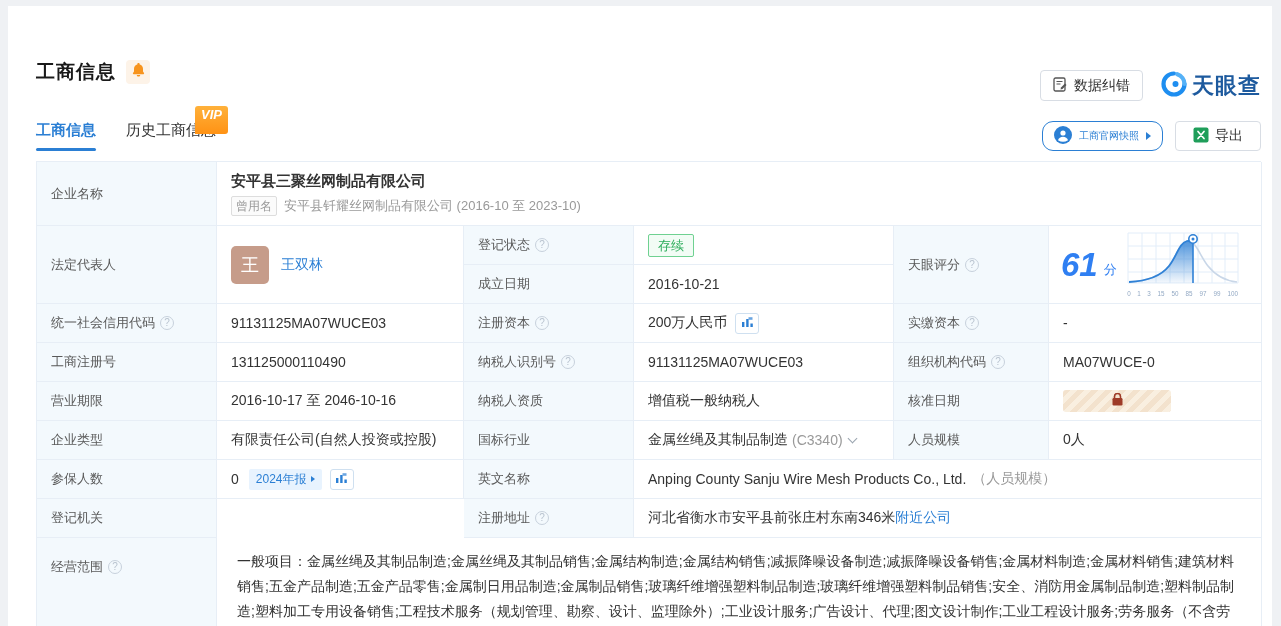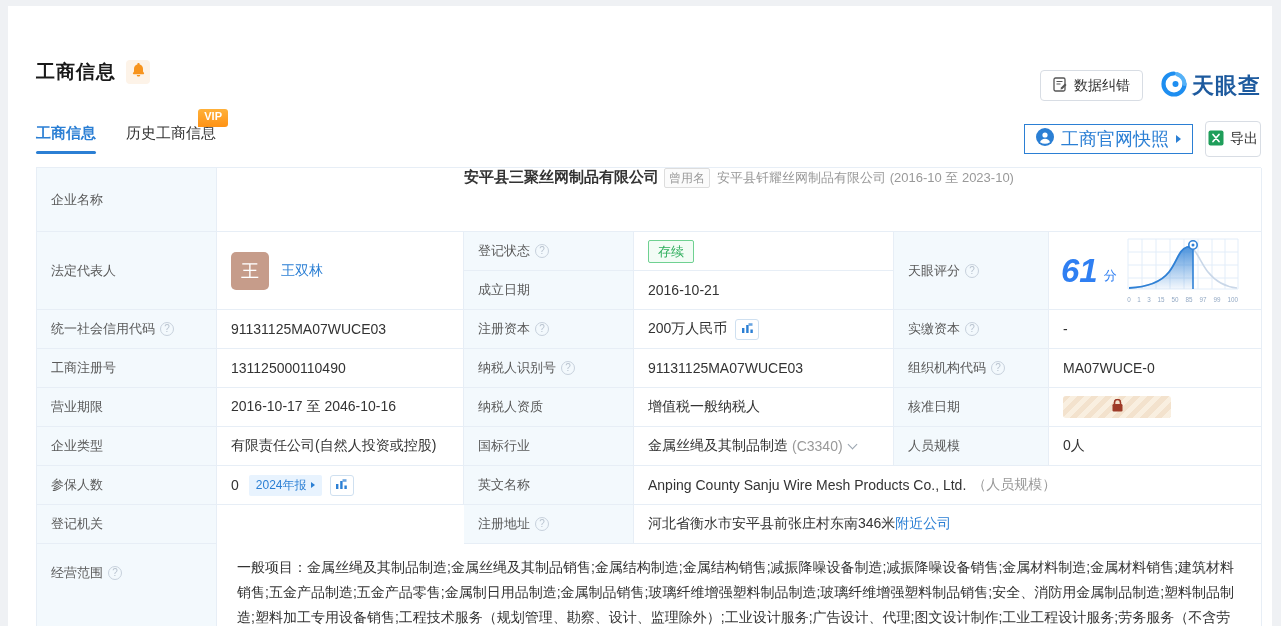--- a/index.html
+++ b/index.html
@@ -21,46 +21,46 @@
   .logo-text { font-size:22px; font-weight:bold; color:#1d5a9e; letter-spacing:1px; }
 
   
   .tabs-row { display:flex; align-items:center; margin-top:20px; width:1225px; }
   .tabs { display:flex; gap:30px; align-items:flex-end; }
   .tab { position:relative; font-size:15px; color:#333; padding-bottom:11px; cursor:pointer; }
   .tab.active { color:#2b7fd4; font-weight:bold; }
   .tab.active .tab-underline { position:absolute; left:0; right:0; bottom:0; height:3px;
     background:#2b7fd4; border-radius:2px; }
   .vip-badge { position:absolute; top:-15px; right:-12px;
-    background:linear-gradient(180deg,#ffb13a,#ff9214); color:#fff; font-size:11px;
-    font-weight:bold; padding:1px 6px 5px; border-radius:3px 3px 3px 0; }
+    background:linear-gradient(180deg,#ffb13a,#ff9214); color:#fff; font-size:13px;
+    font-weight:bold; font-style:italic; padding:1px 6px 12px; border-radius:3px 3px 3px 0; }
   .tabs-right { margin-left:auto; display:flex; align-items:center; gap:12px; }
   .btn-snapshot { display:inline-flex; align-items:center; gap:7px; height:30px;
-    border:1px solid #2b7fd4; border-radius:0; background:#fff; color:#2b7fd4;
-    font-size:18px; padding:0 11px; cursor:pointer; }
+    border:1px solid #2b7fd4; border-radius:11px; background:#fff; color:#2b7fd4;
+    font-size:10px; padding:0 11px; cursor:pointer; }
   .tri-right { width:0; height:0; border-left:5px solid currentColor;
     border-top:4px solid transparent; border-bottom:4px solid transparent; }
-  .btn-export { display:inline-flex; align-items:center; gap:6px; height:36px;
+  .btn-export { display:inline-flex; align-items:center; gap:6px; height:30px;
     border:1px solid #d8dde4; border-radius:4px; background:#fff; color:#333;
-    font-size:14px; padding:0 2px; cursor:pointer; }
+    font-size:14px; padding:0 17px; cursor:pointer; }
 
   
   .info-table { margin-top:10px; width:1225px; display:grid;
     grid-template-columns:180px 247px 170px 260px 155px 213px;
     grid-template-rows:64px 39px 39px 39px 39px 39px 39px 39px 39px auto;
     border-top:1px solid #e7eef6; border-left:1px solid #e7eef6; font-size:14px; }
   .cell { border-right:1px solid #e7eef6; border-bottom:1px solid #e7eef6; background:#fff;
     display:flex; align-items:center; padding:0 14px; color:#333; min-width:0; }
   .cell.lbl { background:#f3f9fd; color:#595959; font-size:13px; gap:5px; }
   .help { flex:none; width:14px; height:14px; border:1px solid #c7d1dc; border-radius:50%;
     color:#b8c3cf; font-size:10px; line-height:12px; text-align:center; cursor:pointer; }
   .link { color:#2b7fd4; cursor:pointer; }
   .muted { color:#999; }
 
-  .name-cell { flex-direction:row; align-items:flex-start; justify-content:center; gap:5px; }
+  .name-cell { flex-direction:column; align-items:flex-start; justify-content:center; gap:5px; }
   .company-name { font-size:15px; font-weight:bold; color:#333; }
   .former { display:flex; align-items:center; gap:7px; font-size:13px; color:#999; }
   .former-tag { border:1px solid #ddd; background:#fbfbfb; color:#999; font-size:12px;
     padding:0 4px; border-radius:2px; line-height:18px; }
 
   .avatar { width:38px; height:38px; border-radius:5px; background:#c69c8a; color:#fff;
     font-size:18px; display:flex; align-items:center; justify-content:center; margin-right:12px; }
 
   .badge-green { border:1px solid #6fd191; background:#f2fcf5; color:#2fae5d;
     font-size:13px; padding:1px 9px; border-radius:2px; line-height:19px; }

